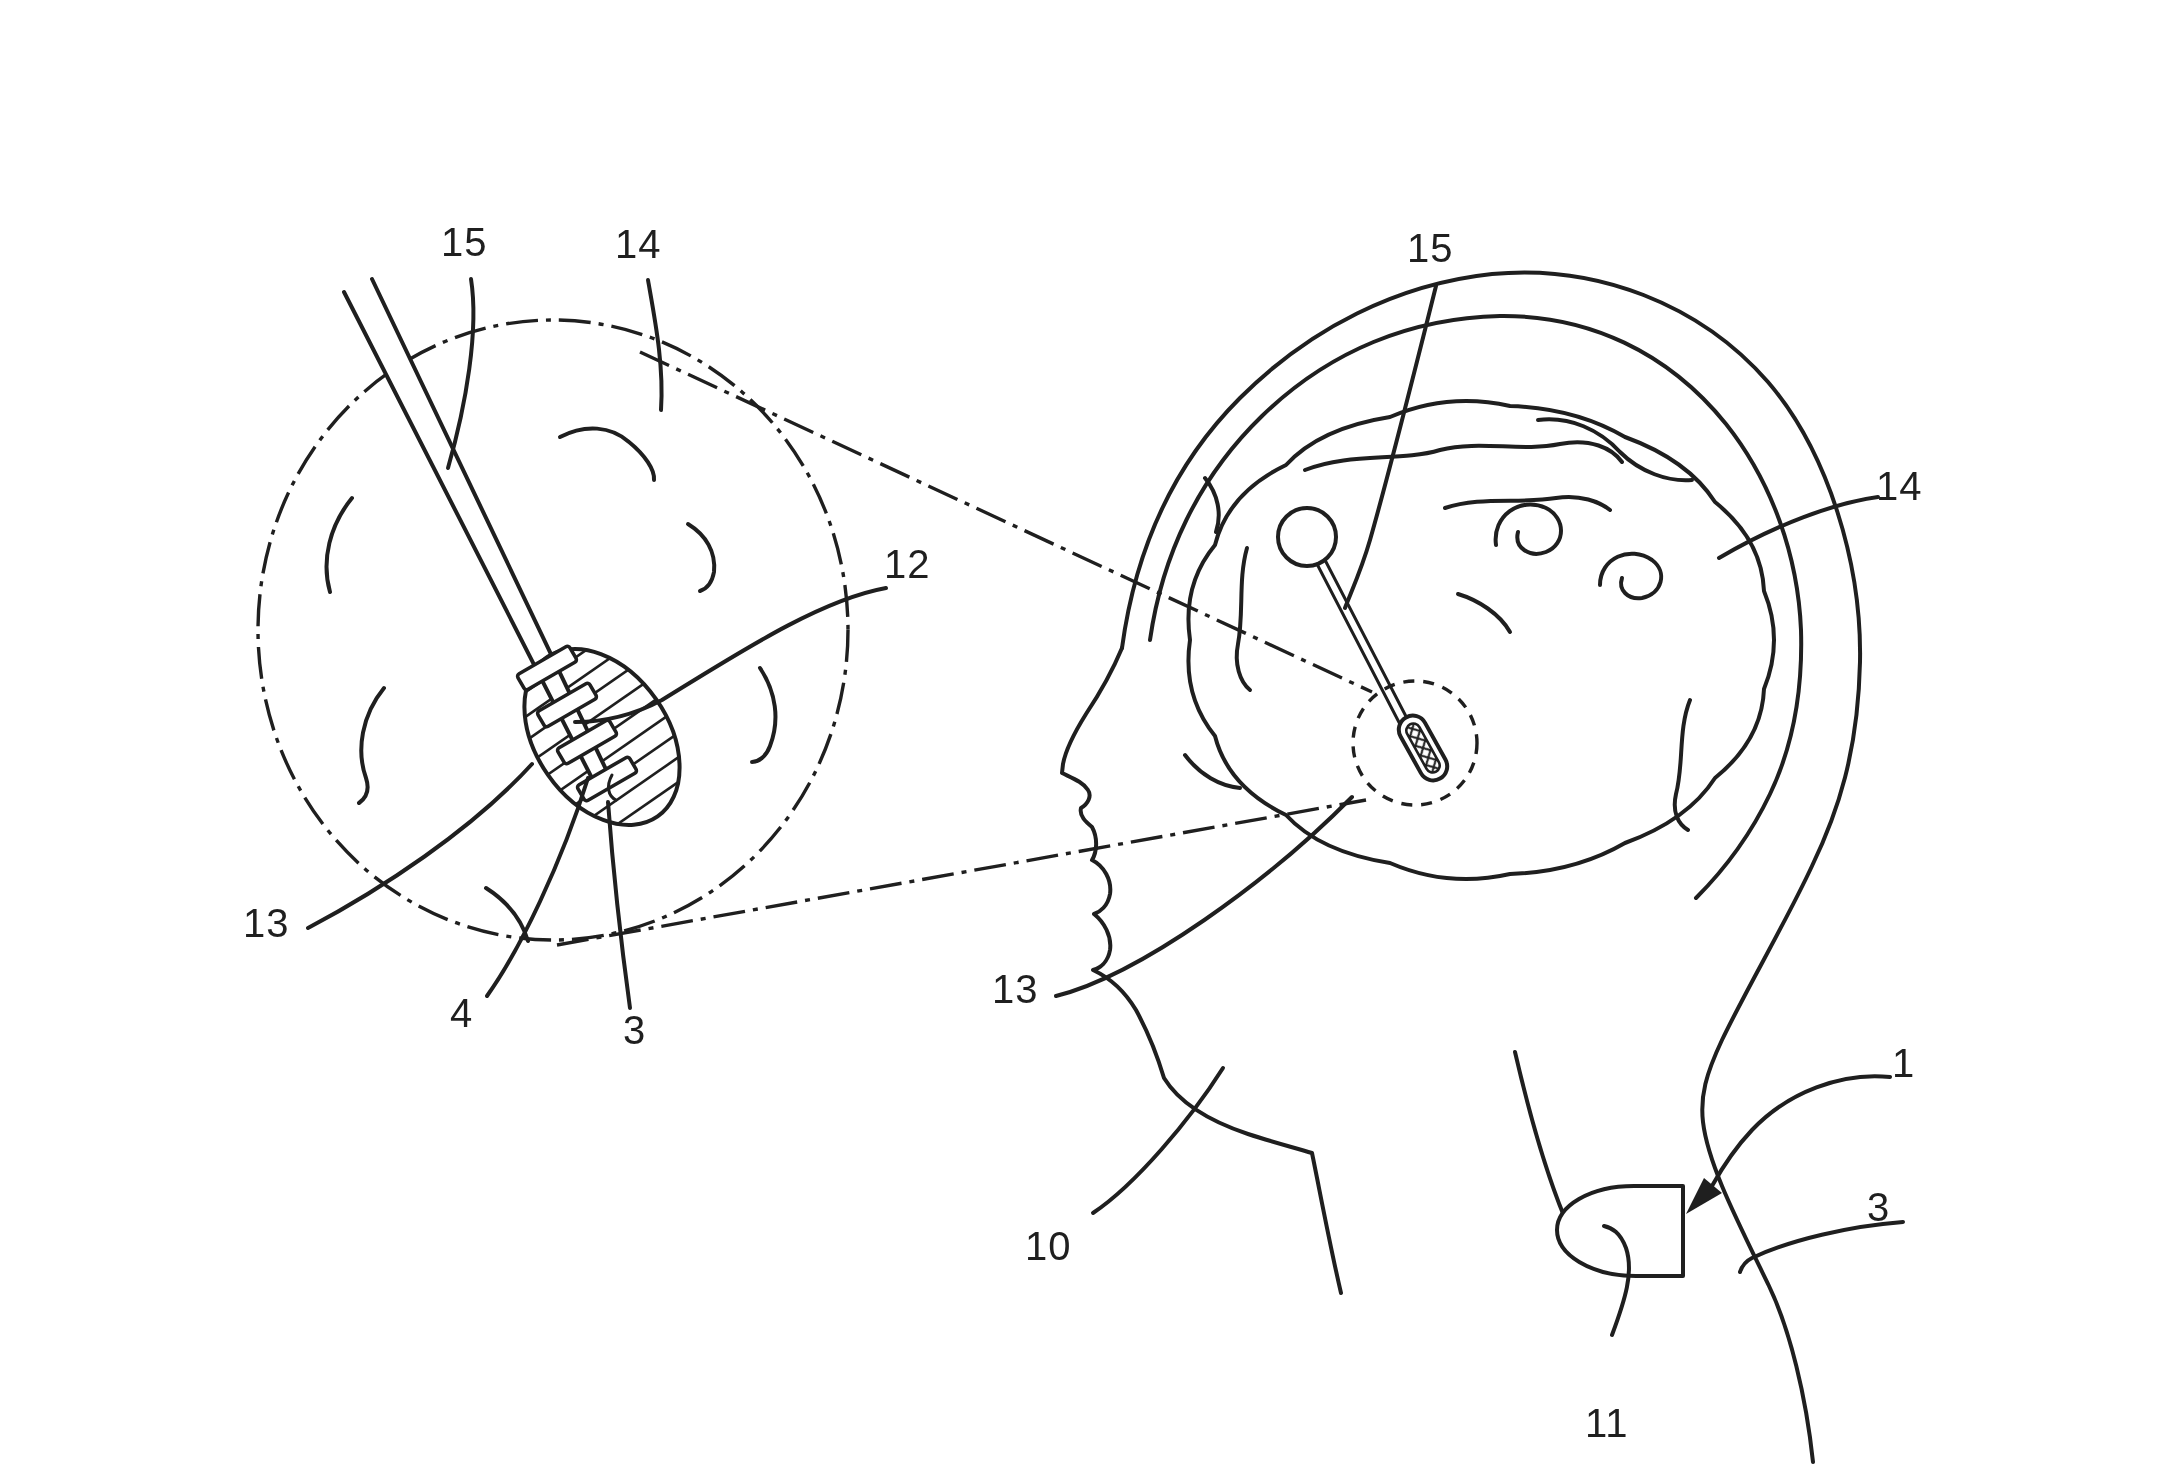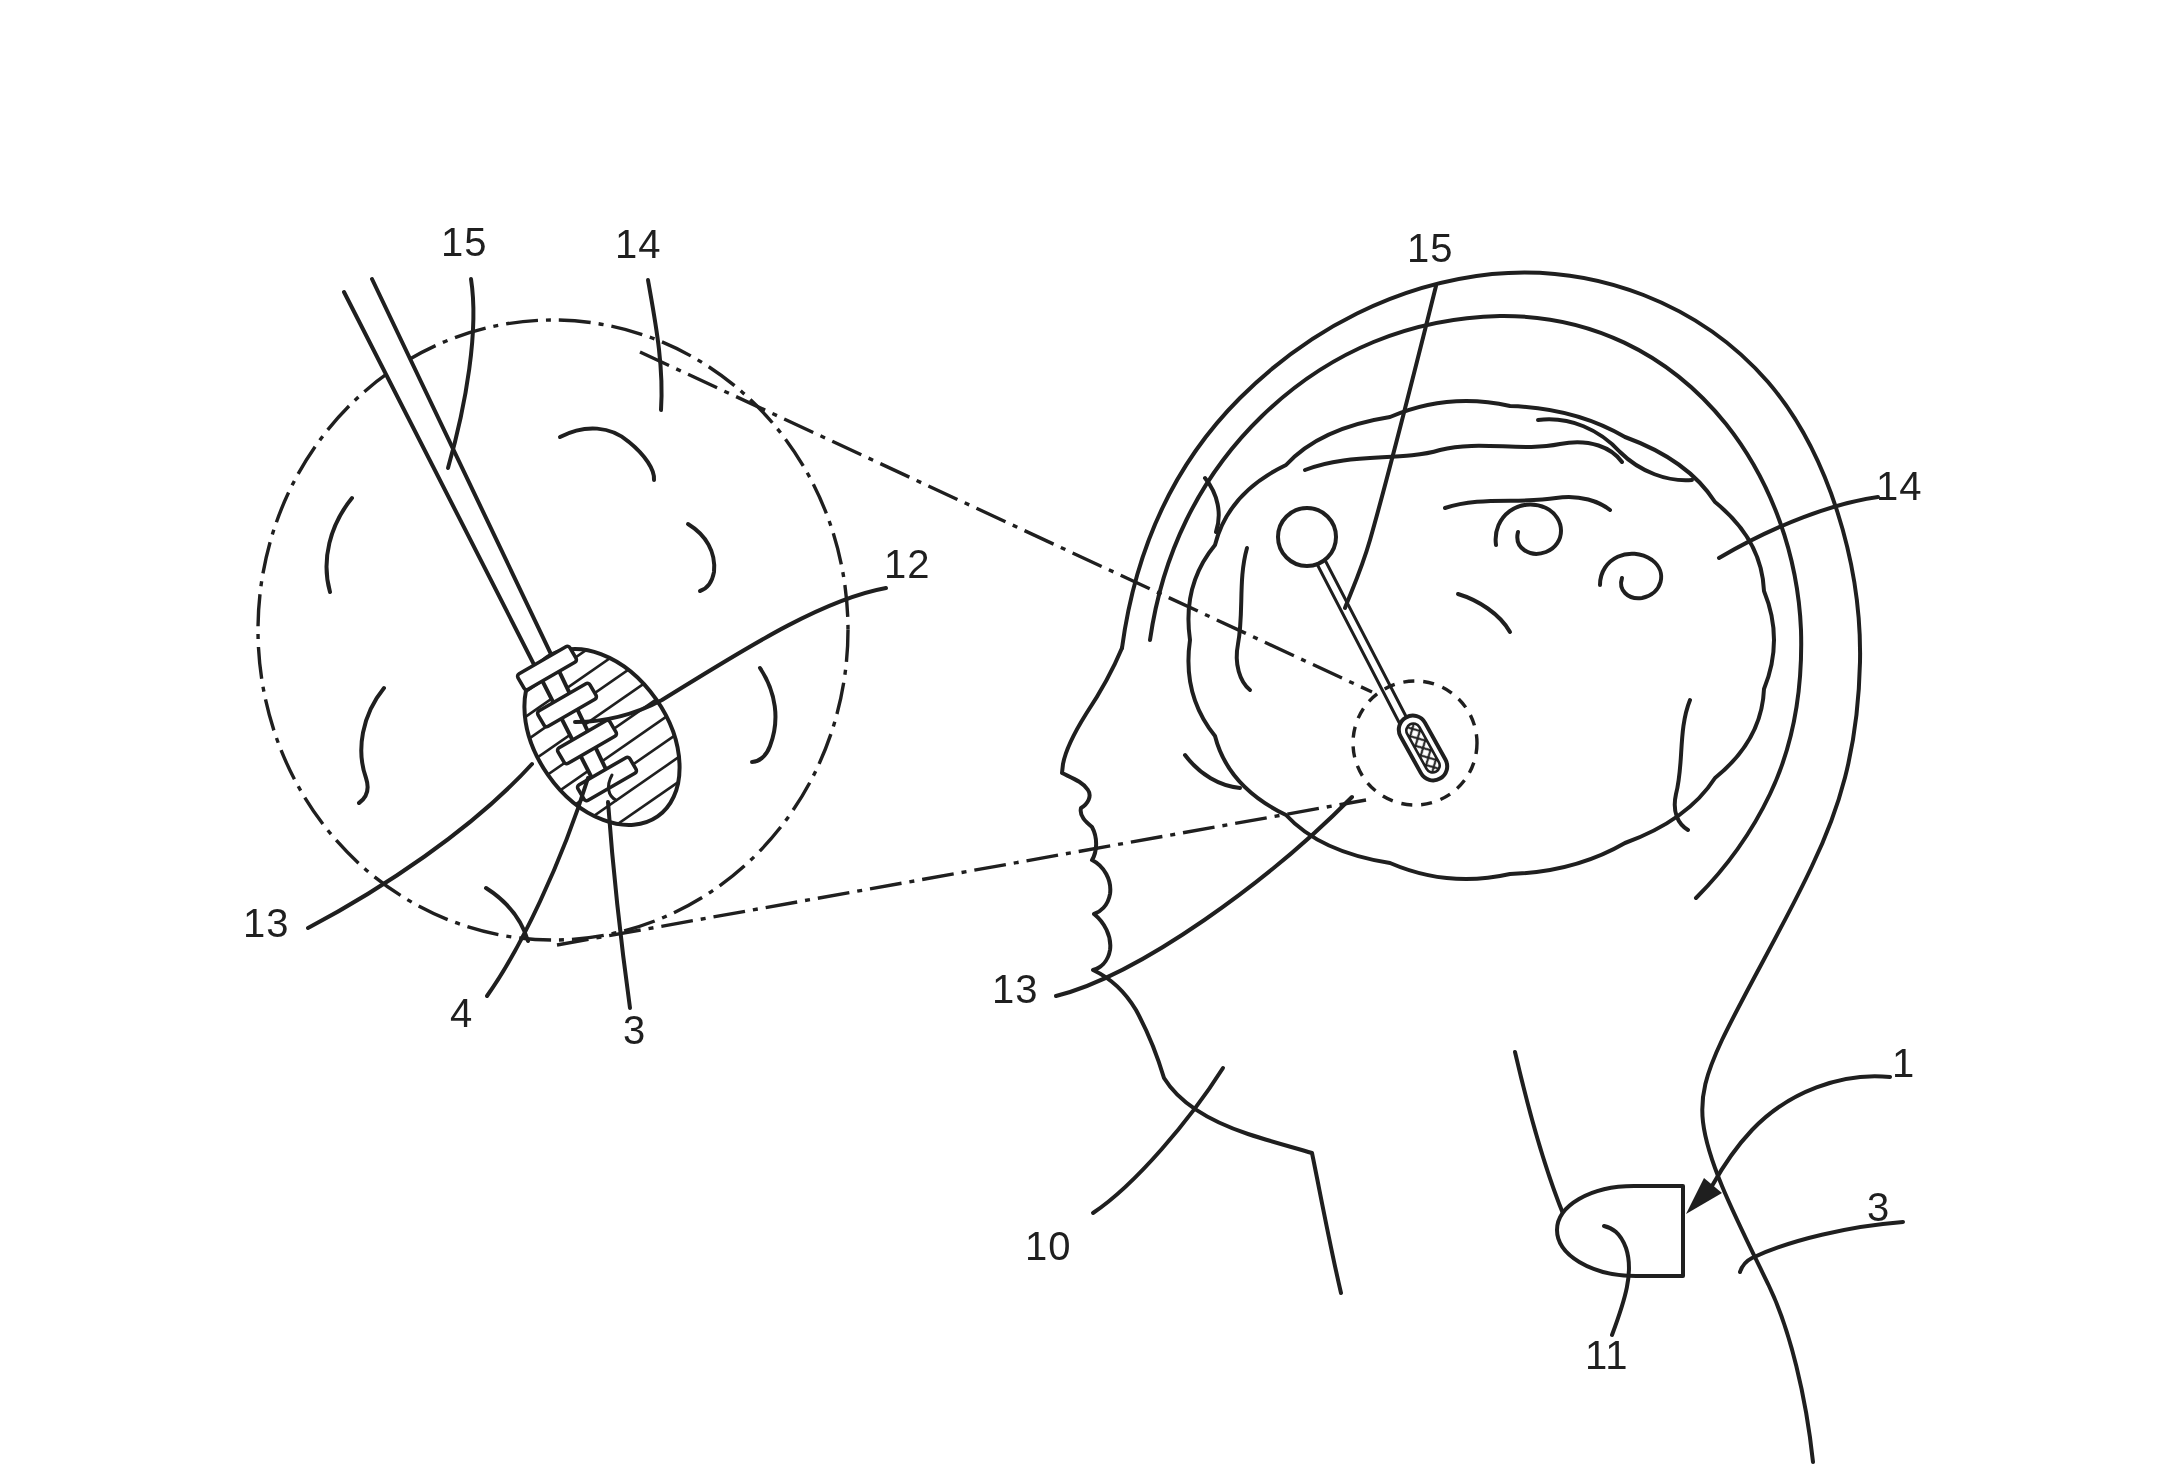--- a/index.html
+++ b/index.html
@@ -216,16 +216,16 @@
       <div class="ref-label" style="left: 884px; top: 544px;">12</div>
       <div class="ref-label" style="left: 243px; top: 903px;">13</div>
       <div class="ref-label" style="left: 450px; top: 993px;">4</div>
       <div class="ref-label" style="left: 623px; top: 1010px;">3</div>
       <div class="ref-label" style="left: 1407px; top: 228px;">15</div>
       <div class="ref-label" style="left: 1876px; top: 466px;">14</div>
       <div class="ref-label" style="left: 992px; top: 969px;">13</div>
       <div class="ref-label" style="left: 1025px; top: 1226px;">10</div>
       <div class="ref-label" style="left: 1892px; top: 1043px;">1</div>
       <div class="ref-label" style="left: 1867px; top: 1187px;">3</div>
-      <div class="ref-label" style="left: 1585px; top: 1335px; text-align: right;">11</div>
+      <div class="ref-label" style="left: 1585px; top: 1403px; text-align: right;">11</div>
     </div>
 
 </div>
 
 </body></html>

